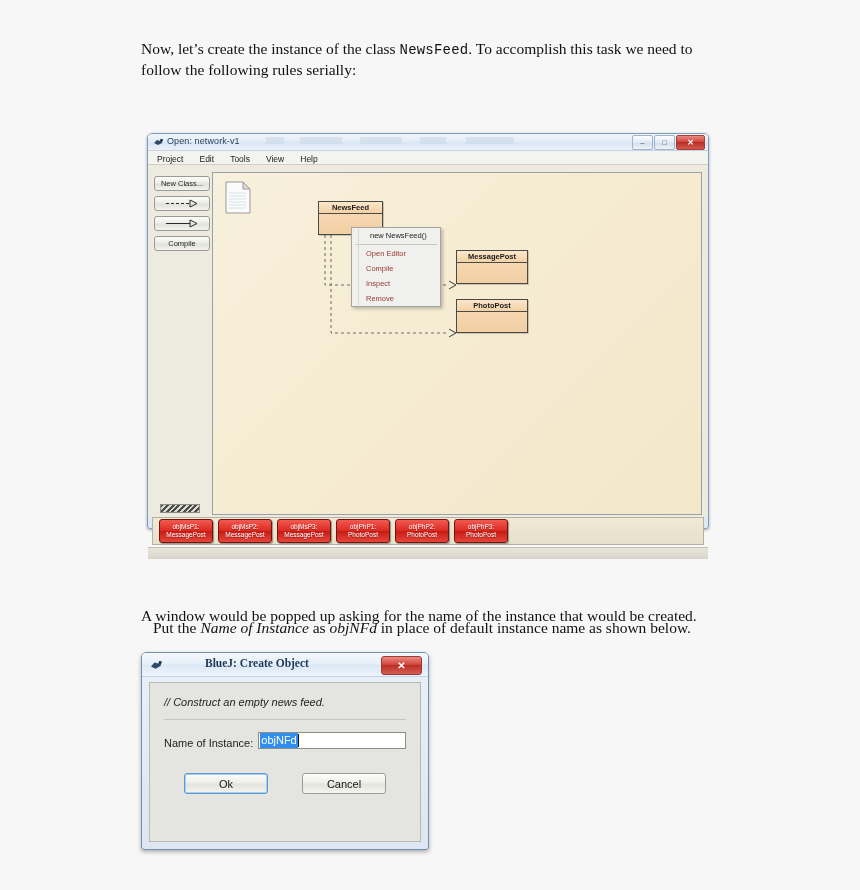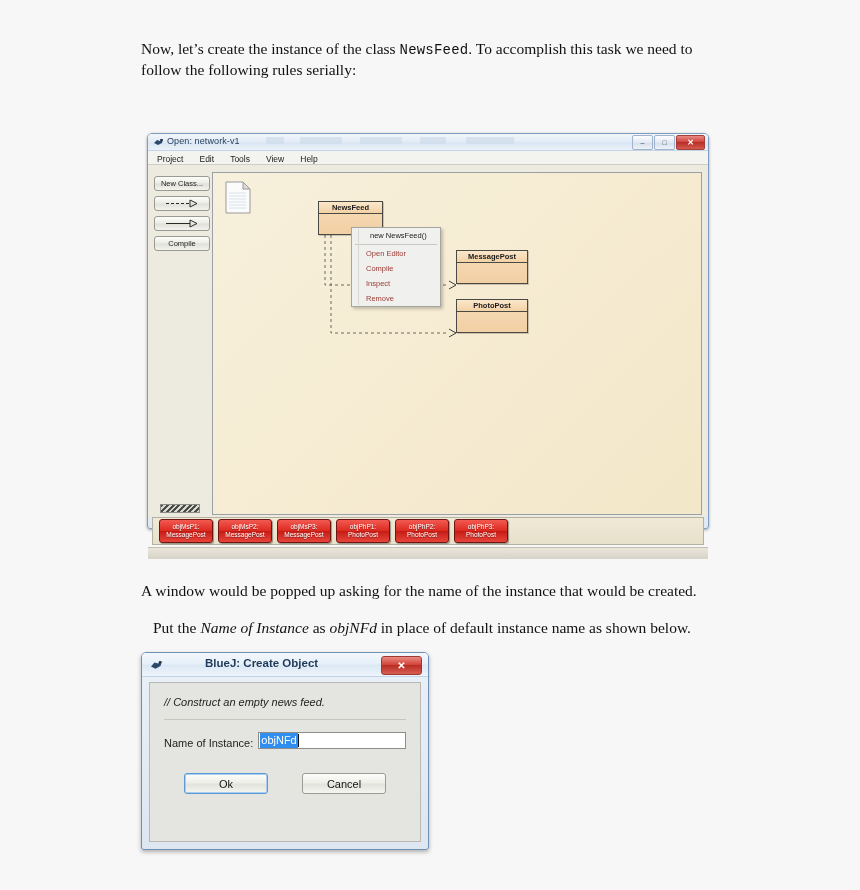--- a/index.html
+++ b/index.html
@@ -13,21 +13,21 @@
   }
   .page{position:absolute;left:0;top:0;width:860px;height:890px;}
 
   
   .prose{position:absolute;font-family:"Liberation Serif",serif;font-size:15.5px;line-height:20px;color:#111;}
   #intro{left:141px;top:39px;width:580px;}
   .mono{font-family:"Liberation Mono",monospace;font-size:14px;letter-spacing:.2px;}
   ul.rules{margin:4px 0 0 0;padding:0;list-style:none;}
   ul.rules li{position:relative;padding-left:40px;margin-top:2px;line-height:20px;}
   ul.rules li:before{content:"\2022";position:absolute;left:22px;top:-1px;font-size:13px;}
-  #para-window{left:141px;top:581px;width:600px;}
+  #para-window{left:141px;top:606px;width:600px;}
   #para-putname{left:153px;top:618px;width:600px;}
   .ital{font-style:italic;}
 
   
   #bluej{position:absolute;left:147px;top:133px;width:562px;height:396px;
     background:linear-gradient(180deg,#eef3fa 0%,#dfe8f3 100%);
     border:1px solid #7d9dc0;border-radius:5px 5px 3px 3px;
     box-shadow:0 1px 3px rgba(0,0,0,.35);
     padding:0;box-sizing:border-box;}
   #titlebar{position:relative;height:16px;
@@ -106,21 +106,21 @@
   
   #dialog{position:absolute;left:141px;top:652px;width:288px;height:198px;
     background:linear-gradient(180deg,#e9f0f8 0%,#dde6f1 100%);
     border:1px solid #6f90b4;border-radius:5px 5px 3px 3px;
     box-shadow:0 2px 4px rgba(0,0,0,.3);box-sizing:border-box;}
   #dlg-title{position:relative;height:23px;
     background:linear-gradient(180deg,#f4f8fc 0%,#e6eff8 48%,#dbe8f5 52%,#eef4fa 100%);
     border-radius:4px 4px 0 0;border-bottom:1px solid #c2d3e6;}
   #dlg-title .tb-icon{left:8px;top:6px;width:13px;height:12px;}
   #dlg-title .dlg-text{position:absolute;left:27px;top:4px;
-    font-family:Liberation Sans, sans-serif;font-size:11.5px;font-weight:bold;color:#1f3a59;padding-left:36px;}
+    font-family:Liberation Serif, serif;font-size:11.5px;font-weight:bold;color:#1f3a59;padding-left:36px;}
   #dlg-close{position:absolute;right:6px;top:3px;width:39px;height:17px;
     border:1px solid #9c3932;border-radius:3px;
     background:linear-gradient(180deg,#e98b83 0%,#d2453b 45%,#b92f26 50%,#d65e53 100%);
     display:flex;align-items:center;justify-content:center;}
   #dlg-close span{font-family:"Liberation Sans",sans-serif;font-size:10px;font-weight:bold;color:#fff;}
   #dlg-body{position:absolute;left:7px;top:29px;right:7px;bottom:7px;
     background:#e4e4e0;border:1px solid #b9b9b2;box-sizing:border-box;padding:13px 14px 0 14px;}
   .cmt{font-family:"Liberation Sans",sans-serif;font-style:italic;font-size:11px;color:#222;}
   .sig{font-family:"Liberation Sans",sans-serif;font-weight:bold;font-size:12px;color:#111;margin-top:3px;}
   .dlg-sep{height:1px;background:#c6c6bf;margin:11px 0 0 0;}

